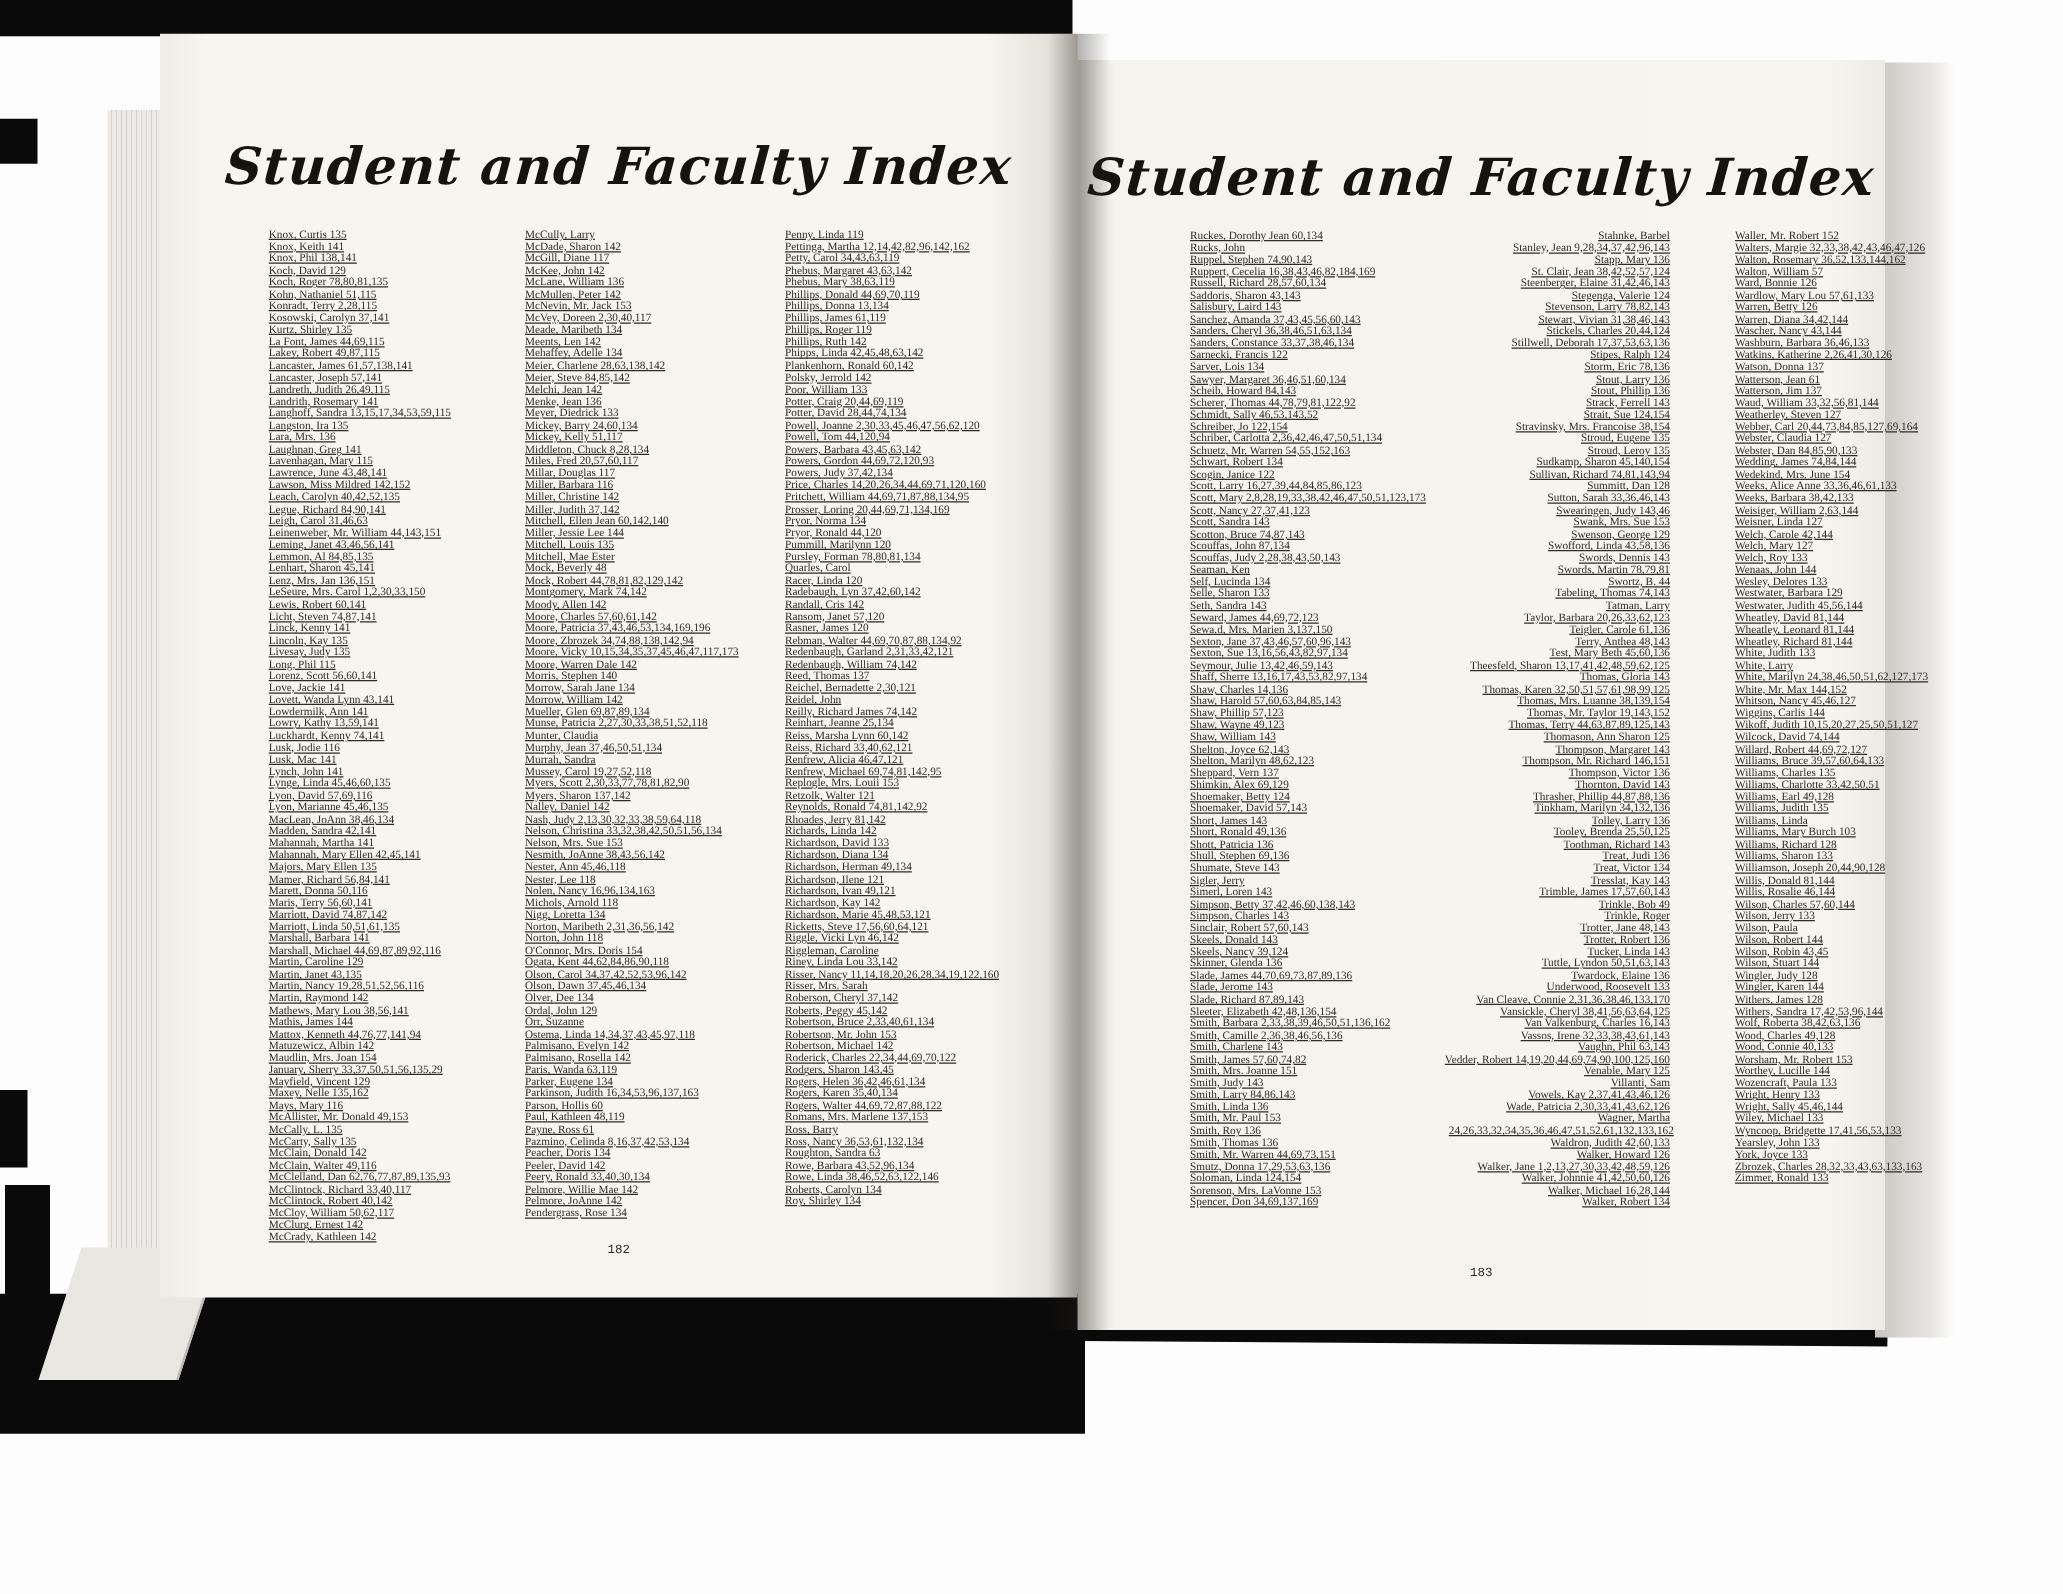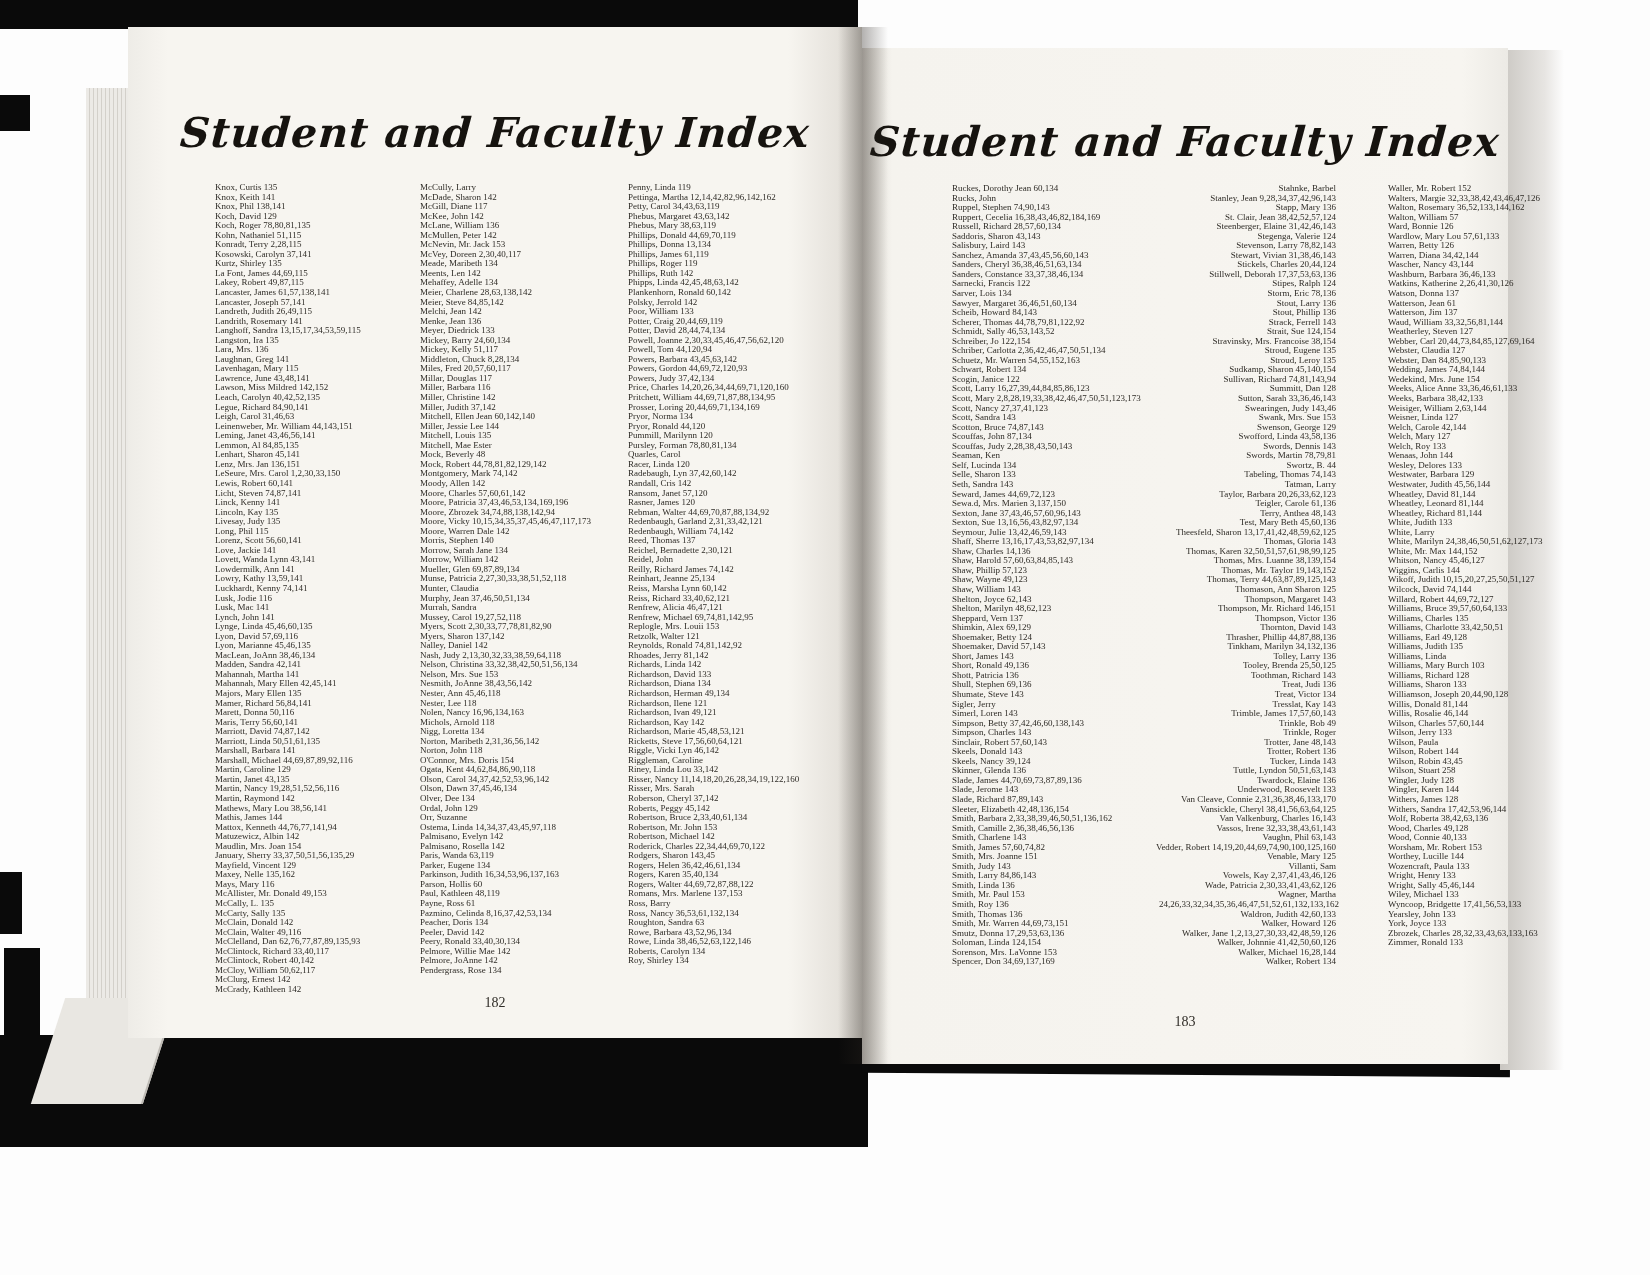--- a/index.html
+++ b/index.html
@@ -27,31 +27,31 @@
       background:linear-gradient(90deg,#d8d4cd 0,#f5f3ee 30px,#f7f5f0 600px,#eceae5 100%);}
   .gutter{position:absolute;left:838px;top:27px;width:50px;height:1037px;
       background:linear-gradient(90deg,rgba(0,0,0,0) 0,rgba(40,35,30,0.35) 48%,rgba(0,0,0,0) 100%);}
   
   .header{position:absolute;left:0;width:100%;text-align:center;
       font-family:"DejaVu Serif",serif;font-style:italic;font-weight:bold;
       font-size:41px;letter-spacing:1px;color:#16130f;transform:skewX(-4deg);}
   .left-page .header{top:82px;}
   .right-page .header{top:70px;}
   
-  .col{position:absolute;color:#2e2b26;}
+  .col{position:absolute;color:#2e2b26;text-decoration:underline;}
   .entry{font-size:9px;line-height:9.55px;padding-left:11px;text-indent:-11px;
          white-space:normal;}
   .lp-c1{left:87px;top:156px;width:198px;}
   .lp-c2{left:292px;top:156px;width:202px;}
   .lp-c3{left:500px;top:156px;width:232px;}
   .rp-c1{left:90px;top:136px;width:202px;}
   .rp-c2{left:286px;top:136px;width:188px;text-align:right;}
   .rp-c3{left:478px;top:136px;width:168px;margin-left:48px;}
   .page-number{position:absolute;left:0;width:100%;text-align:center;
-      font-size:14px;color:#2e2b26;}
+      font-size:10px;color:#2e2b26;font-family:Liberation Mono, monospace;}
   .left-page .page-number{top:968px;}
   .right-page .page-number{top:966px;}
 </style>
 </head>
 <body>
 
 <div class="scene">
 
   <div class="art top-strip"></div>
   <div class="stack-edge"></div>
@@ -548,21 +548,21 @@
         <div class="entry">Williams, Richard 128</div>
         <div class="entry">Williams, Sharon 133</div>
         <div class="entry">Williamson, Joseph 20,44,90,128</div>
         <div class="entry">Willis, Donald 81,144</div>
         <div class="entry">Willis, Rosalie 46,144</div>
         <div class="entry">Wilson, Charles 57,60,144</div>
         <div class="entry">Wilson, Jerry 133</div>
         <div class="entry">Wilson, Paula</div>
         <div class="entry">Wilson, Robert 144</div>
         <div class="entry">Wilson, Robin 43,45</div>
-        <div class="entry">Wilson, Stuart 258</div>
+        <div class="entry">Wilson, Stuart 144</div>
         <div class="entry">Wingler, Judy 128</div>
         <div class="entry">Wingler, Karen 144</div>
         <div class="entry">Withers, James 128</div>
         <div class="entry">Withers, Sandra 17,42,53,96,144</div>
         <div class="entry">Wolf, Roberta 38,42,63,136</div>
         <div class="entry">Wood, Charles 49,128</div>
         <div class="entry">Wood, Connie 40,133</div>
         <div class="entry">Worsham, Mr. Robert 153</div>
         <div class="entry">Worthey, Lucille 144</div>
         <div class="entry">Wozencraft, Paula 133</div>

